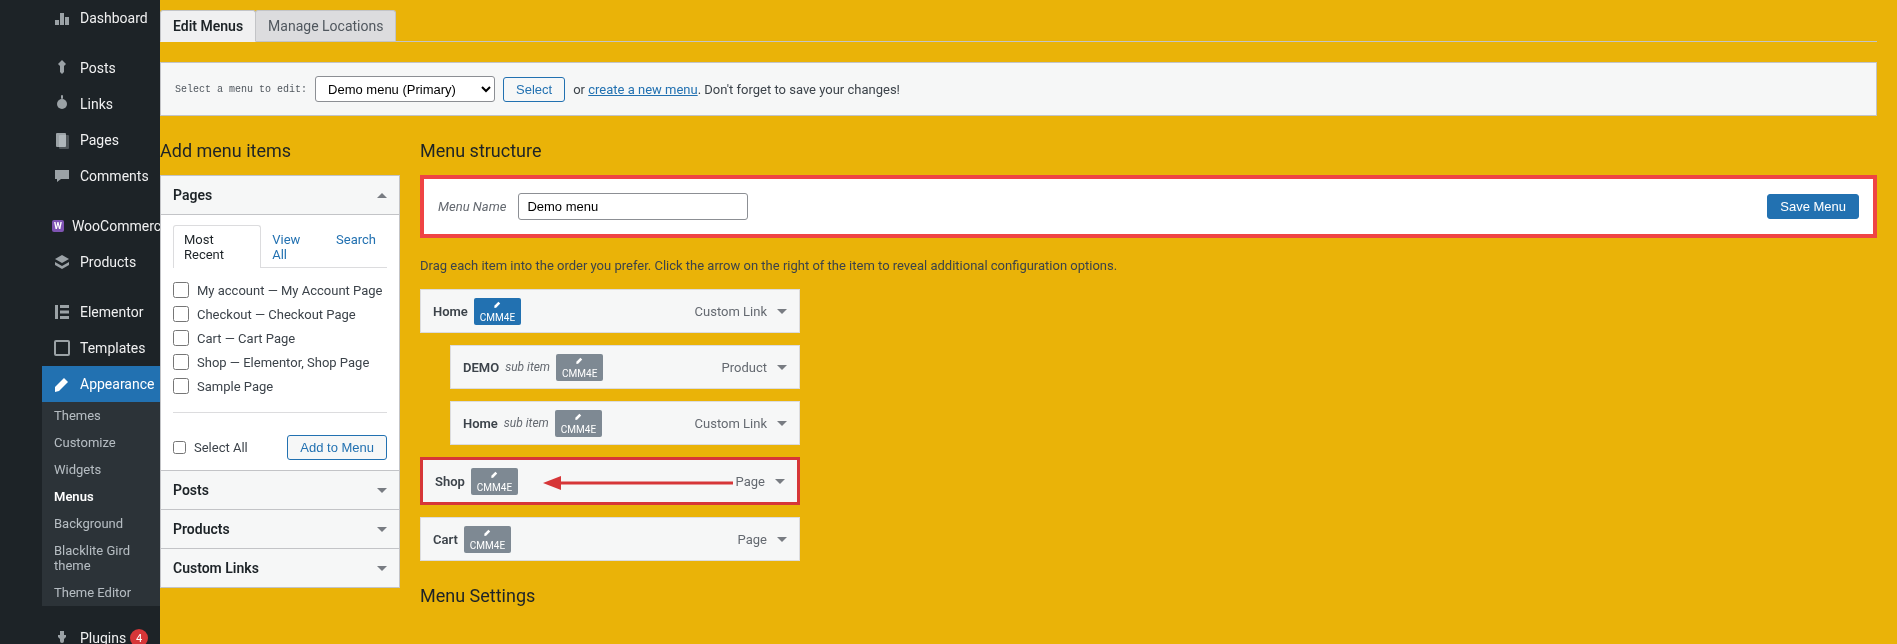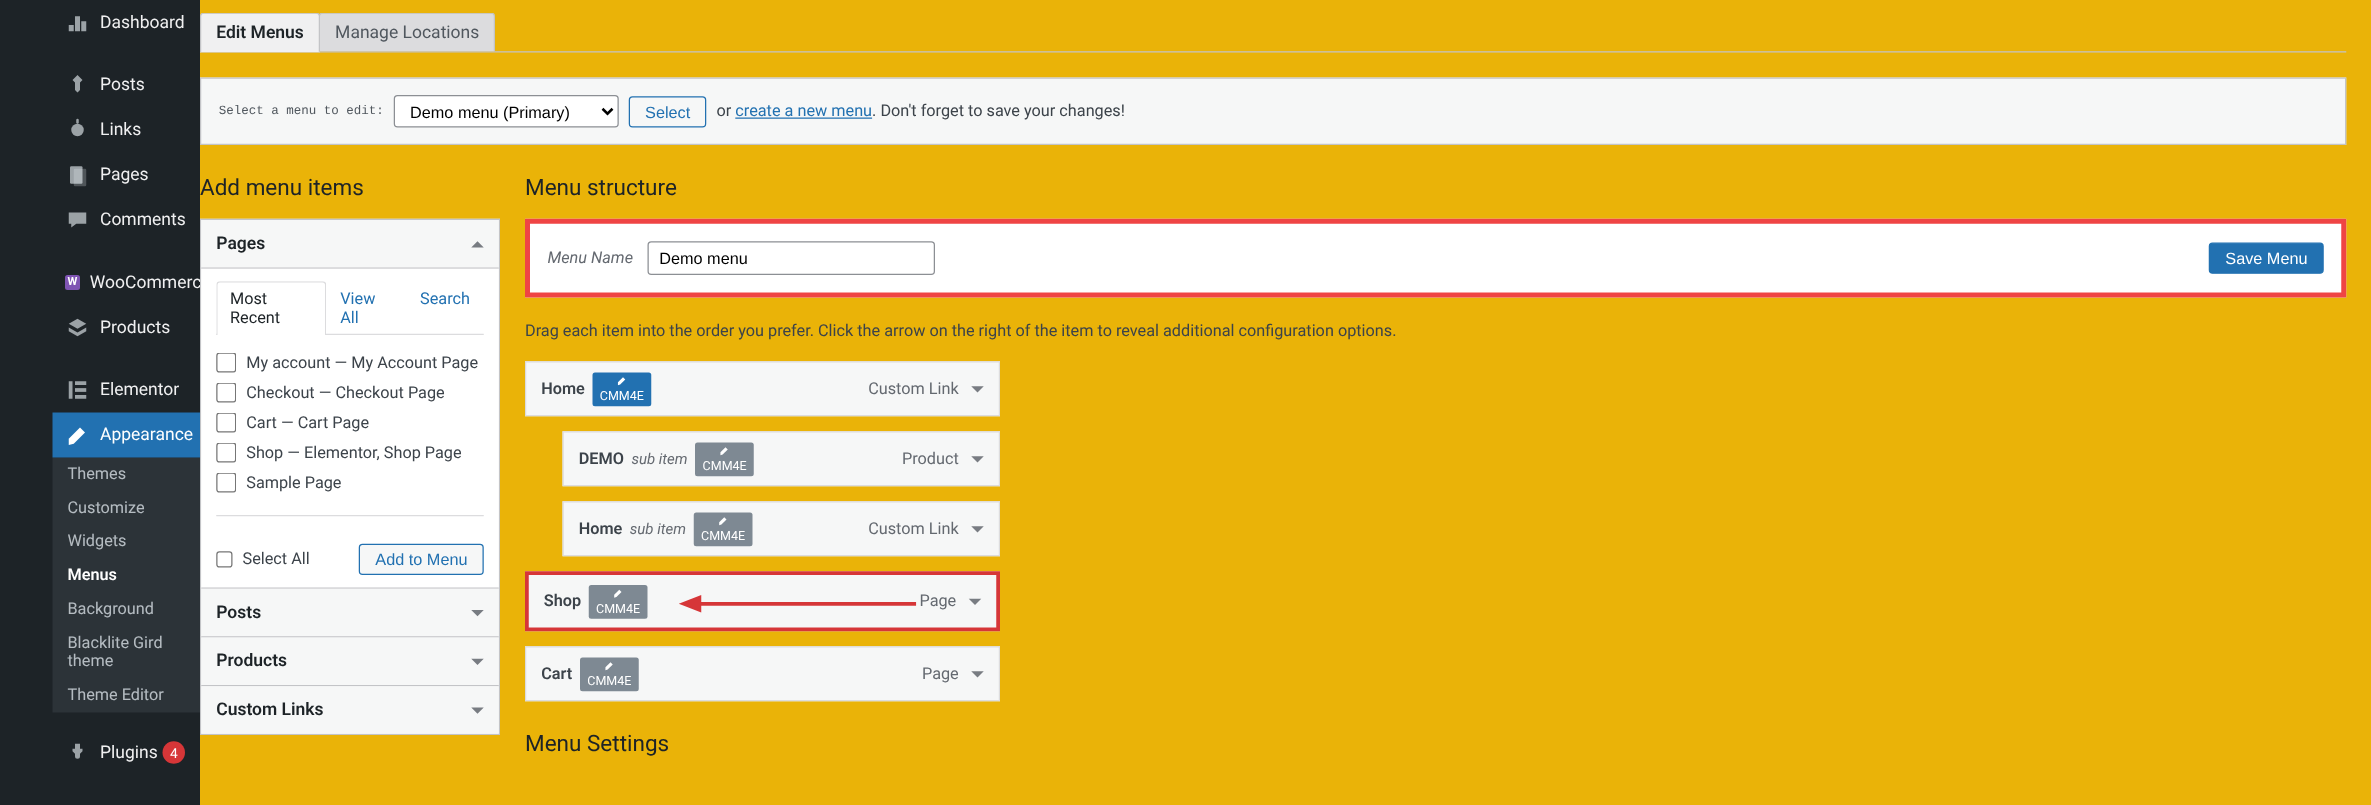--- a/index.html
+++ b/index.html
@@ -128,20 +128,28 @@
     <span class="icon">
         <svg width="20" height="20" viewBox="0 0 20 20" fill="currentColor">
           <rect x="3" y="3" width="3" height="14"></rect>
           <rect x="8" y="3" width="9" height="3"></rect>
           <rect x="8" y="8.5" width="9" height="3"></rect>
           <rect x="8" y="14" width="9" height="3"></rect>
         </svg>
       </span>
     <span>Elementor</span>
   </div>
+  <div class="sidebar-item">
+    <span class="icon">
+        <svg width="20" height="20" viewBox="0 0 20 20" fill="currentColor">
+          <rect x="3" y="3" width="14" height="14" rx="1" fill="none" stroke="currentColor" stroke-width="2"></rect>
+        </svg>
+      </span>
+    <span>Templates</span>
+  </div>
   <div class="sidebar-item active">
     <span class="icon">
         <svg width="20" height="20" viewBox="0 0 20 20" fill="currentColor">
           <path d="M3 13l9-9 4 4-9 9-4 1z"></path>
         </svg>
       </span>
     <span>Appearance</span>
   </div>
   <div class="sidebar-sub">
     <div class="sidebar-sub-item">Themes</div>

